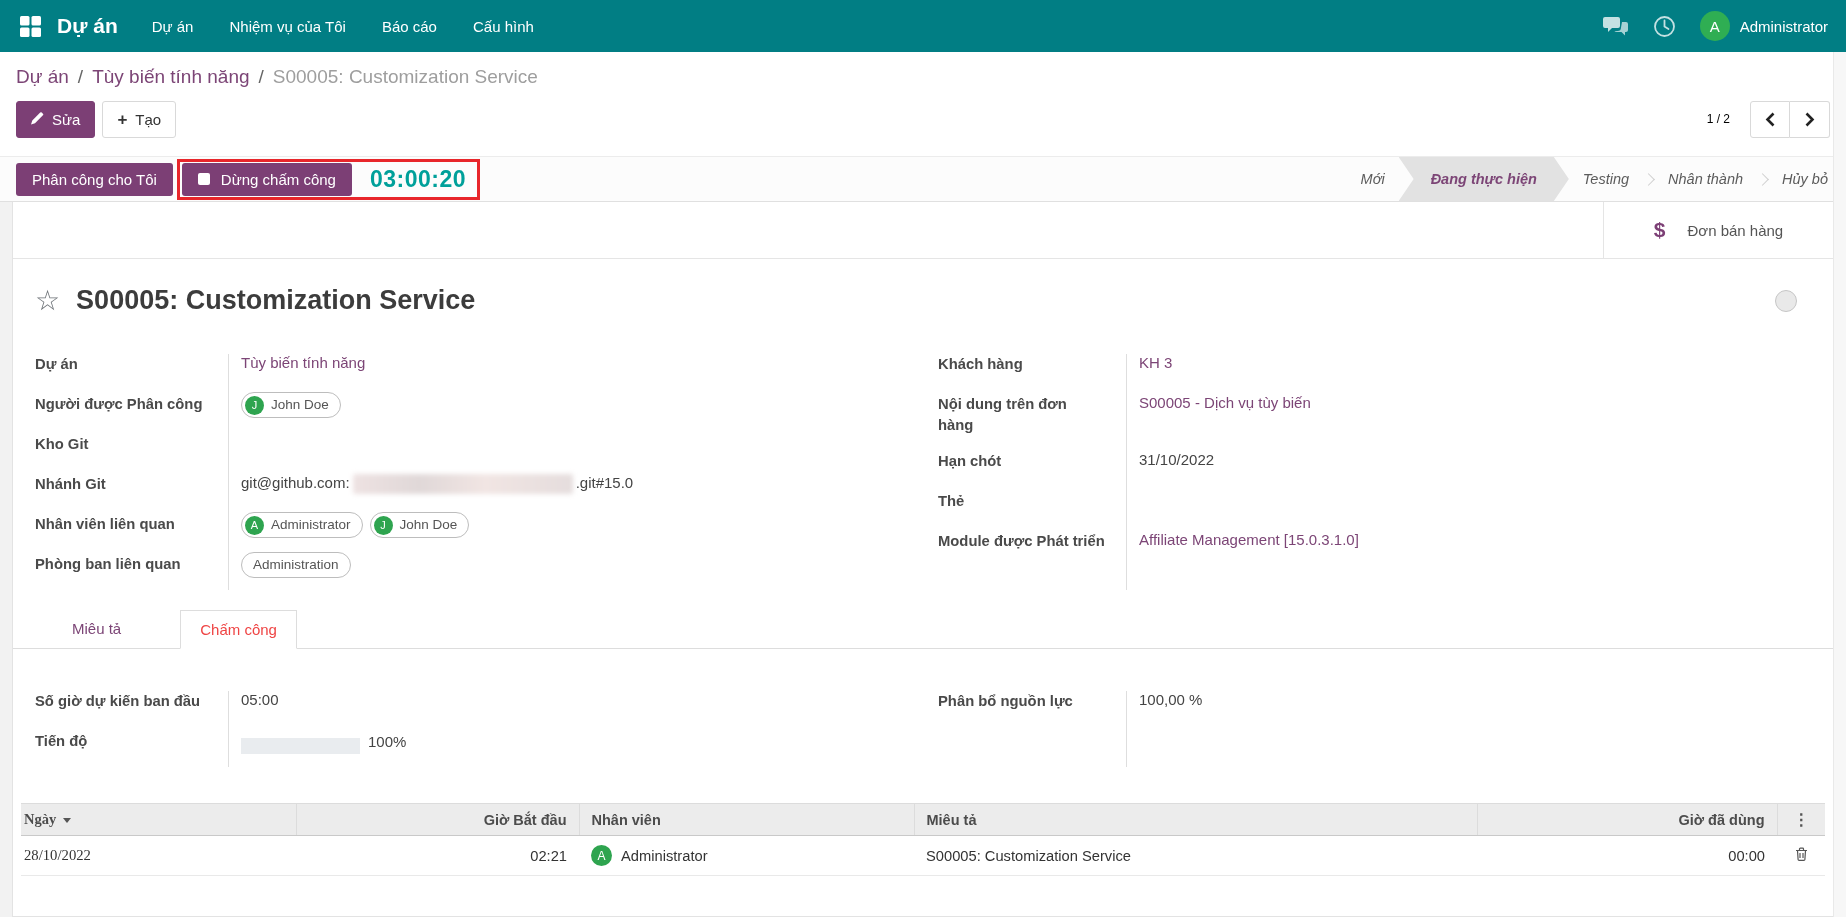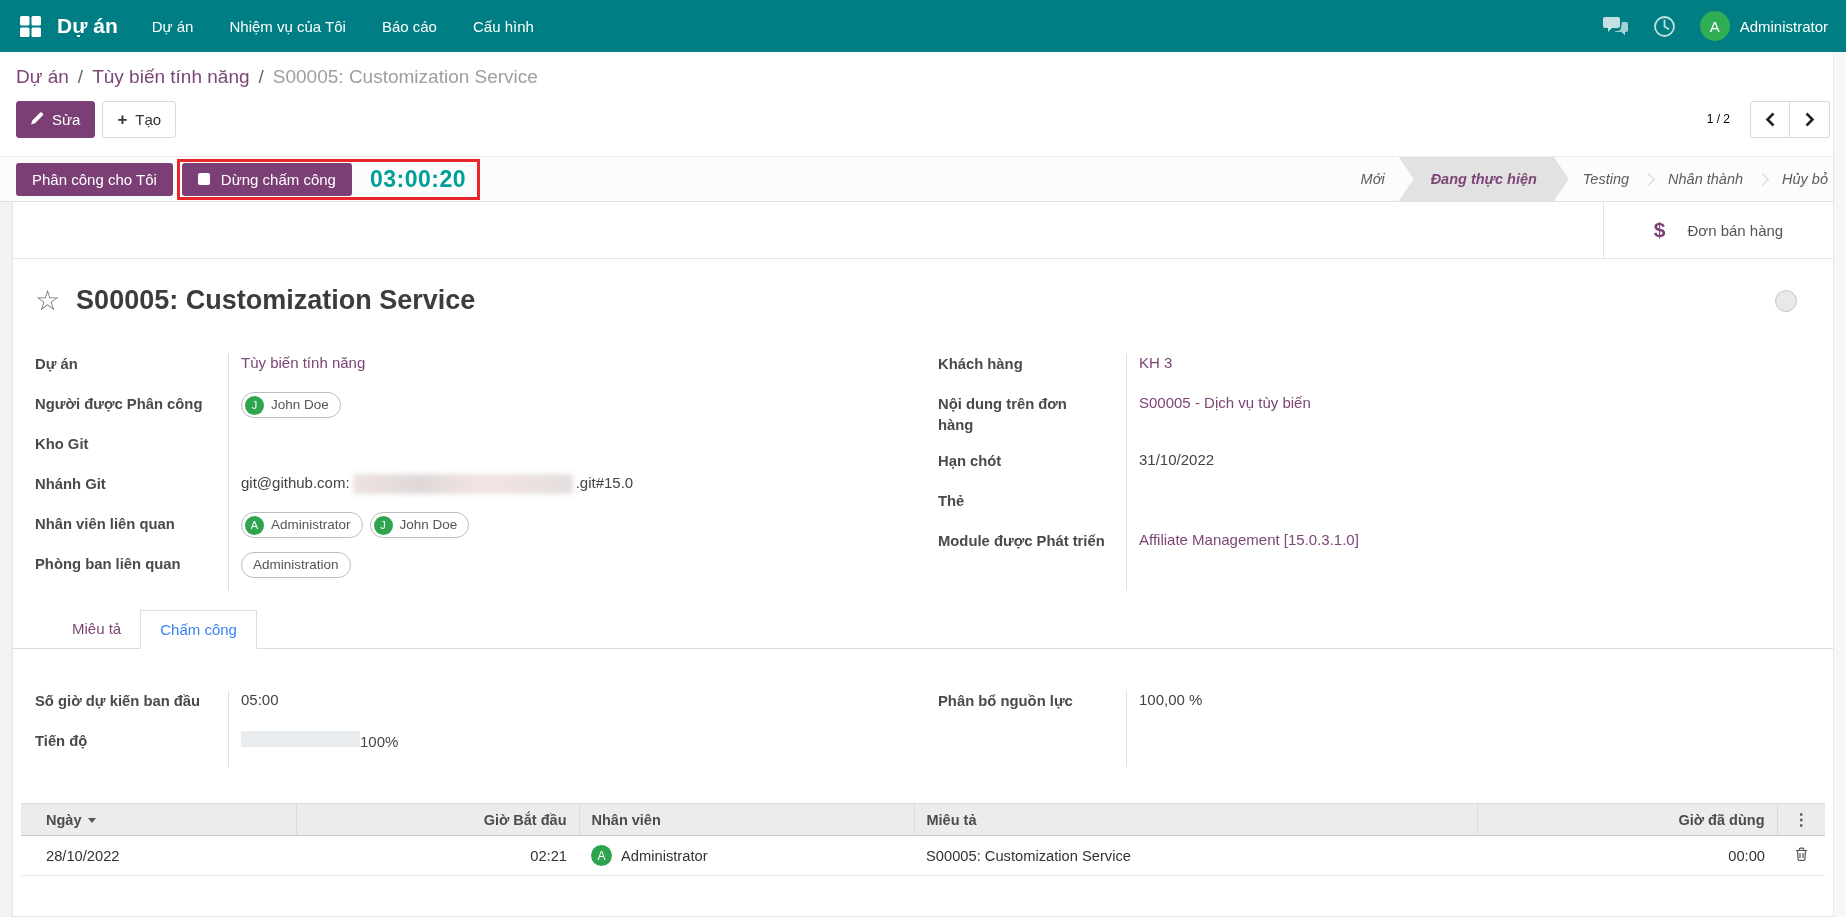--- a/index.html
+++ b/index.html
@@ -82,35 +82,35 @@
   .tag-avatar { width:19px; height:19px; border-radius:50%; background:#2ea44f; color:#fff; font-size:11px;
                 display:flex; align-items:center; justify-content:center; flex:0 0 auto; }
   .redact { width:212px; height:25px; border-radius:3px; filter:blur(2.5px);
             background:linear-gradient(90deg,#eee2e2,#e2dada 25%,#f1e5e3 55%,#e5dddd 80%,#efe6e6); }
   .redact-inline { display:inline-block; vertical-align:middle; width:220px; height:20px; margin:0 3px; border-radius:2px; filter:blur(2.5px);
             background:linear-gradient(90deg,#eee2e2,#e0d8d8 30%,#f1e5e3 60%,#e5dddd); }
 
   .tabs { margin-top:18px; border-bottom:1px solid #ddd; padding-left:40px; display:flex; }
   .tab { font-size:15px; padding:10px 19px; cursor:pointer; }
   .tab.inactive { color:#7c4576; }
-  .tab.active { color:#3b82f6; background:#fff; border:1px solid #ddd; border-bottom:1px solid #fff; margin-bottom:-1px; }
+  .tab.active { color:#ef4444; background:#fff; border:1px solid #ddd; border-bottom:1px solid #fff; margin-bottom:-1px;margin-left:40px; }
   .tab-group { margin-top:40px; }
-  .progress-wrap { display:flex; align-items:flex-start; gap:0; padding-top:2px; }
+  .progress-wrap { display:flex; align-items:flex-end; gap:8px; padding-top:2px; }
   .progress-track { width:119px; height:16px; background:#e9ecef; overflow:hidden; }
   .progress-fill { height:100%; background:#7a3d75; }
   .progress-label { font-size:15px; color:#444; }
 
   .o-table { width:calc(100% - 16px); margin:34px 8px 0; border-collapse:collapse; table-layout:fixed; }
   .o-table th { background:#ececec; color:#4c4c4c; font-weight:bold; text-align:left; padding:6px 12px;
                 border-bottom:1px solid #c9c9c9; border-top:1px solid #dcdcdc; font-size:14.5px; cursor:pointer; white-space:nowrap; }
   .o-table th + th { border-left:1px solid #dcdcdc; }
   .o-table td { padding:9px 12px; border-bottom:1px solid #e9e9e9; color:#333; font-size:14.7px; white-space:nowrap; overflow:hidden; }
   .o-table .al-right { text-align:right; }
   .o-table .al-center { text-align:center; }
-  .o-table td:first-child, .o-table th:first-child { padding-left:25px; }
+  .o-table td:first-child, .o-table th:first-child { padding-left:3px;font-family:Liberation Serif, serif; }
   .sort-caret { display:inline-block; width:0; height:0; border-left:4px solid transparent; border-right:4px solid transparent;
                 border-top:5px solid #555; margin-left:7px; vertical-align:middle; }
   .emp { display:flex; align-items:center; gap:9px; }
   .emp-avatar { width:21px; height:21px; border-radius:50%; background:#2ea44f; color:#fff; font-size:12px;
                 display:flex; align-items:center; justify-content:center; flex:0 0 auto; }
   .kebab { font-size:16px; font-weight:bold; color:#555; }
   .trash-btn { background:none; border:none; cursor:pointer; padding:0; display:inline-flex; align-items:center; }
 
   .scroll-strip { position:absolute; top:52px; right:0; width:13px; height:865px; background:#f7f7f7; border-left:1px solid #e9e9e9; }
 </style>

